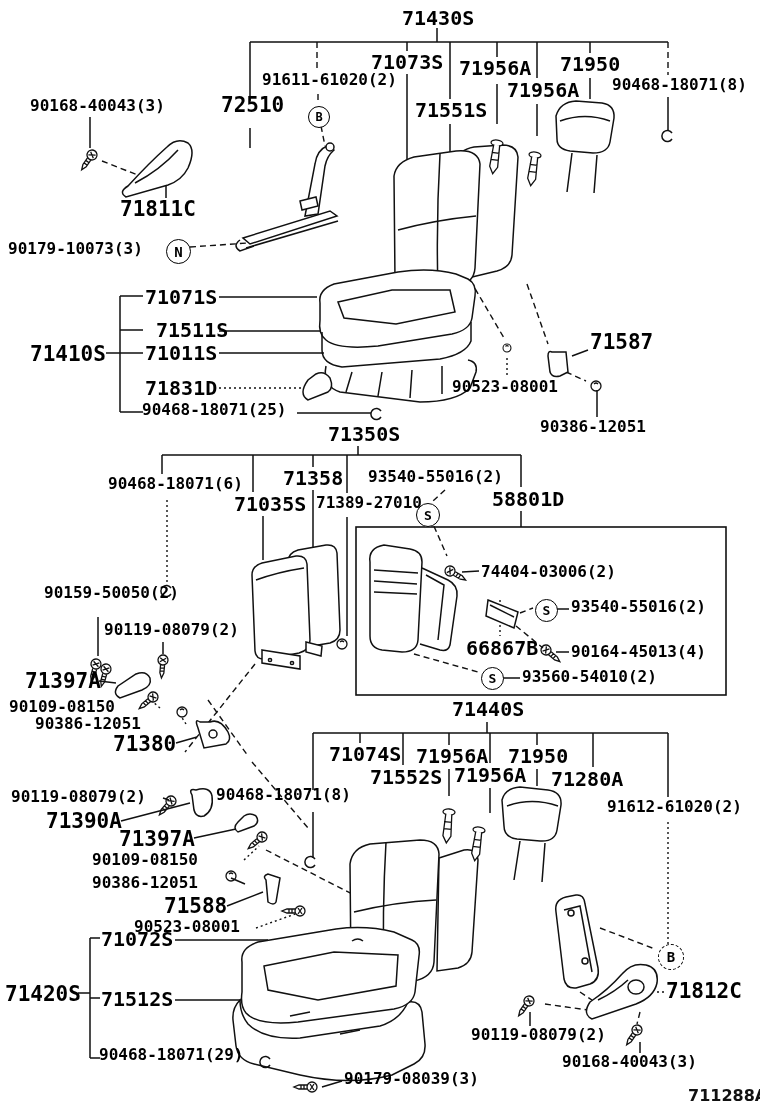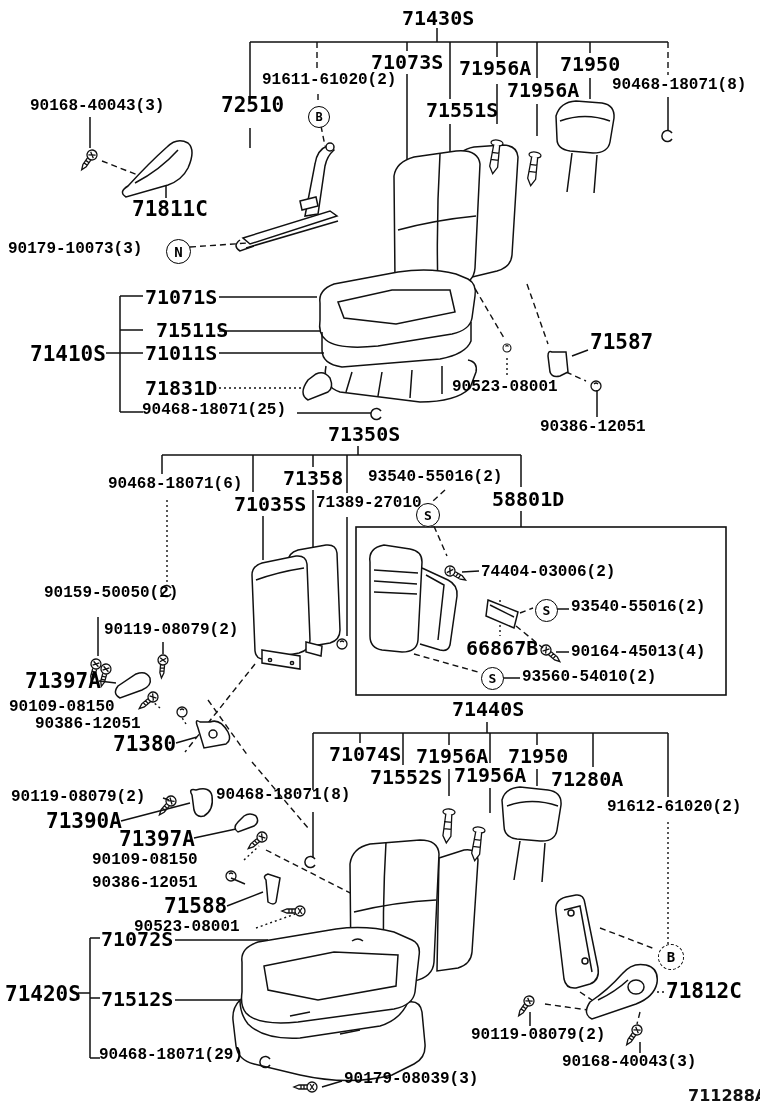--- a/index.html
+++ b/index.html
@@ -1,20 +1,20 @@
 <!DOCTYPE html>
 <html><head>
 <meta charset="utf-8">
 <style>
   html,body{margin:0;padding:0;background:#fff;}
   .stage{position:relative;width:760px;height:1112px;background:#fff;overflow:hidden;
          font-family:"DejaVu Sans Mono","Liberation Mono",monospace;}
   .stage svg{position:absolute;left:0;top:0;}
   .pl{position:absolute;font-weight:bold;color:#000;white-space:nowrap;line-height:1;}
-  .sm{font-size:16px;font-family:Liberation Mono, monospace;}
+  .sm{font-size:16px;}
   .lg{font-size:20px;}
   .xl{font-size:21px;}
   .co{position:absolute;border:1.7px solid #000;border-radius:50%;
       display:flex;align-items:center;justify-content:center;
       font-weight:bold;color:#000;background:#fff;line-height:1;}
   .co.dashed{border-style:dashed;}
   .fig{position:absolute;font-family:"DejaVu Sans","Liberation Sans",sans-serif;
        font-size:16px;font-weight:600;color:#111;}
 </style>
 </head>
@@ -209,23 +209,23 @@
 </svg>
 
   <div class="pl lg" style="left:402px;top:8px">71430S</div>
   <div class="pl sm" style="left:262px;top:72px">91611-61020(2)</div>
   <div class="pl lg" style="left:371px;top:52px">71073S</div>
   <div class="pl lg" style="left:459px;top:58px">71956A</div>
   <div class="pl lg" style="left:560px;top:54px">71950</div>
   <div class="pl lg" style="left:507px;top:80px">71956A</div>
   <div class="pl sm" style="left:612px;top:77px">90468-18071(8)</div>
   <div class="pl xl" style="left:221px;top:95px">72510</div>
-  <div class="pl lg" style="left:426px;top:100px">71551S</div>
+  <div class="pl lg" style="left:415px;top:100px">71551S</div>
   <div class="pl sm" style="left:30px;top:98px">90168-40043(3)</div>
-  <div class="pl xl" style="left:132px;top:199px">71811C</div>
+  <div class="pl xl" style="left:120px;top:199px">71811C</div>
   <div class="pl sm" style="left:8px;top:241px">90179-10073(3)</div>
   <div class="pl xl" style="left:30px;top:344px">71410S</div>
   <div class="pl lg" style="left:145px;top:287px">71071S</div>
   <div class="pl lg" style="left:156px;top:320px">71511S</div>
   <div class="pl lg" style="left:145px;top:343px">71011S</div>
   <div class="pl lg" style="left:145px;top:378px">71831D</div>
   <div class="pl sm" style="left:142px;top:402px">90468-18071(25)</div>
   <div class="pl xl" style="left:590px;top:332px">71587</div>
   <div class="pl sm" style="left:452px;top:379px">90523-08001</div>
   <div class="pl sm" style="left:540px;top:419px">90386-12051</div>

